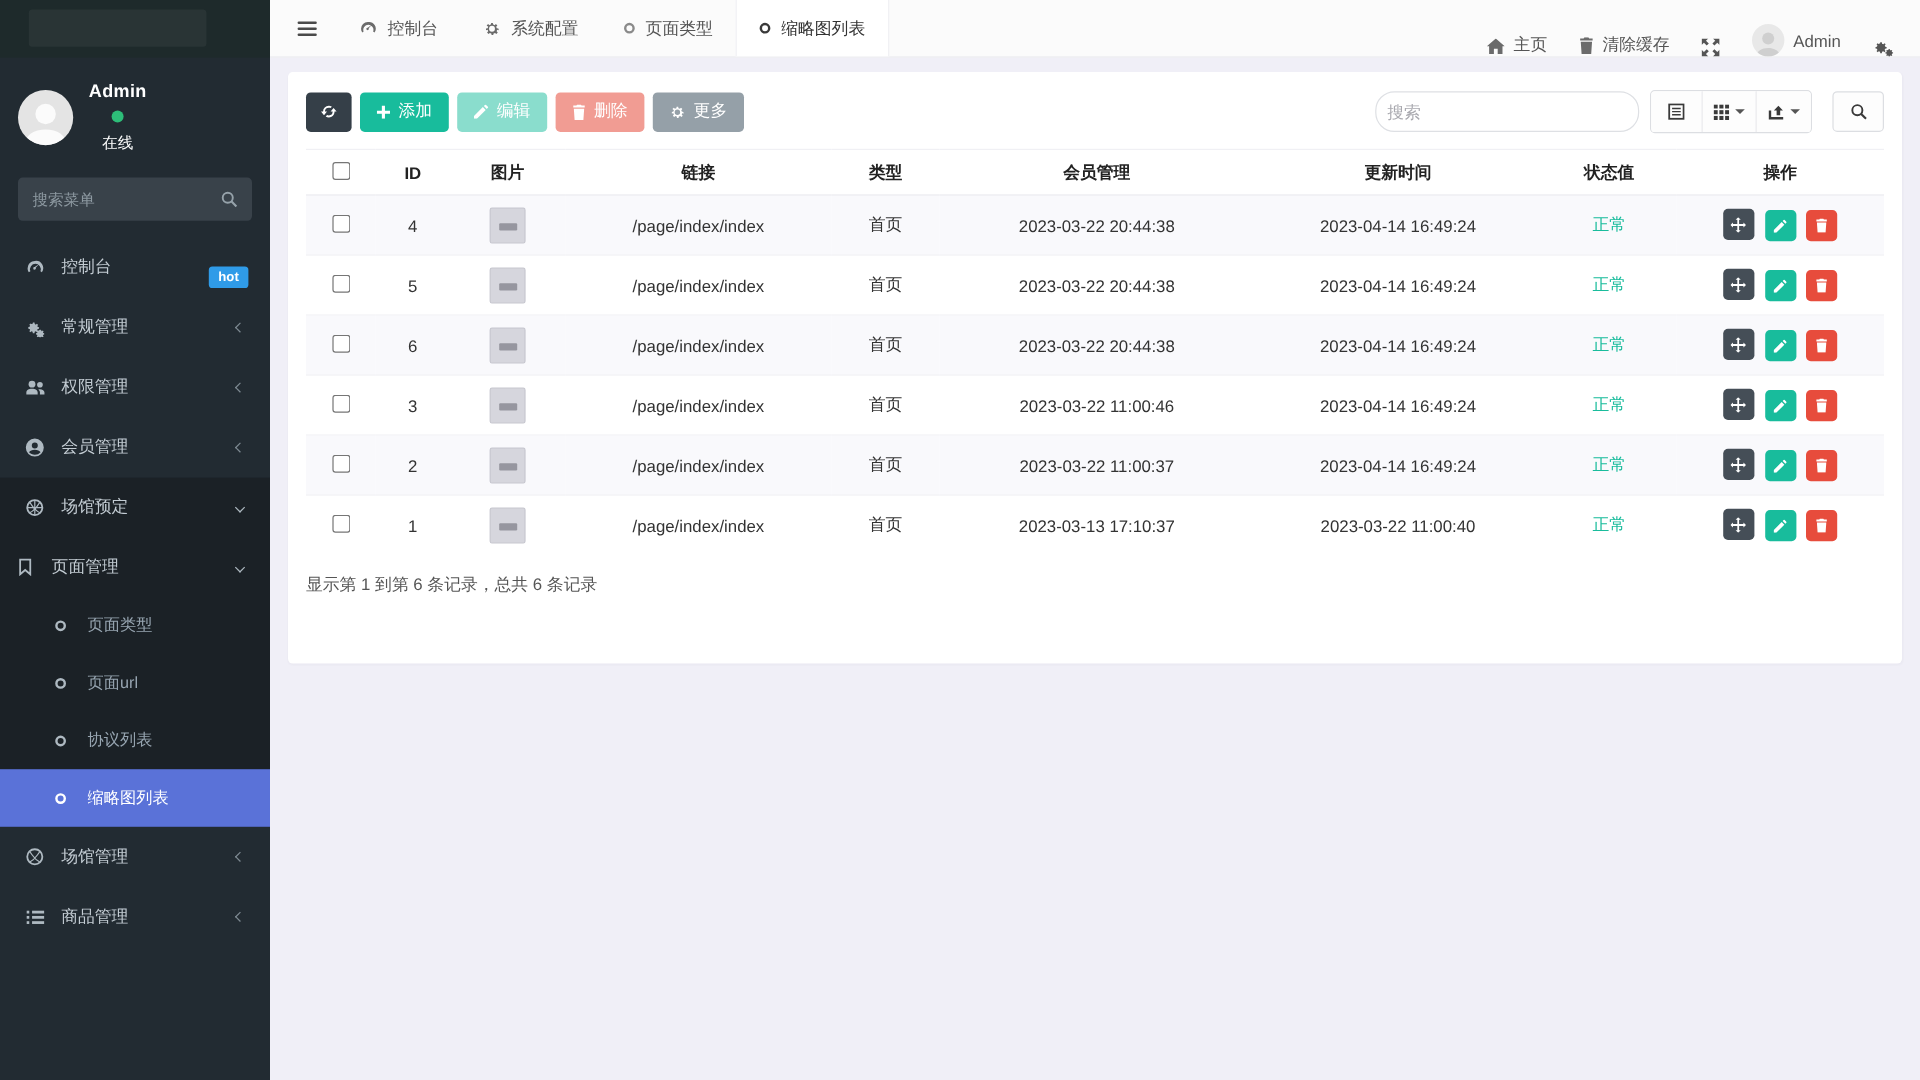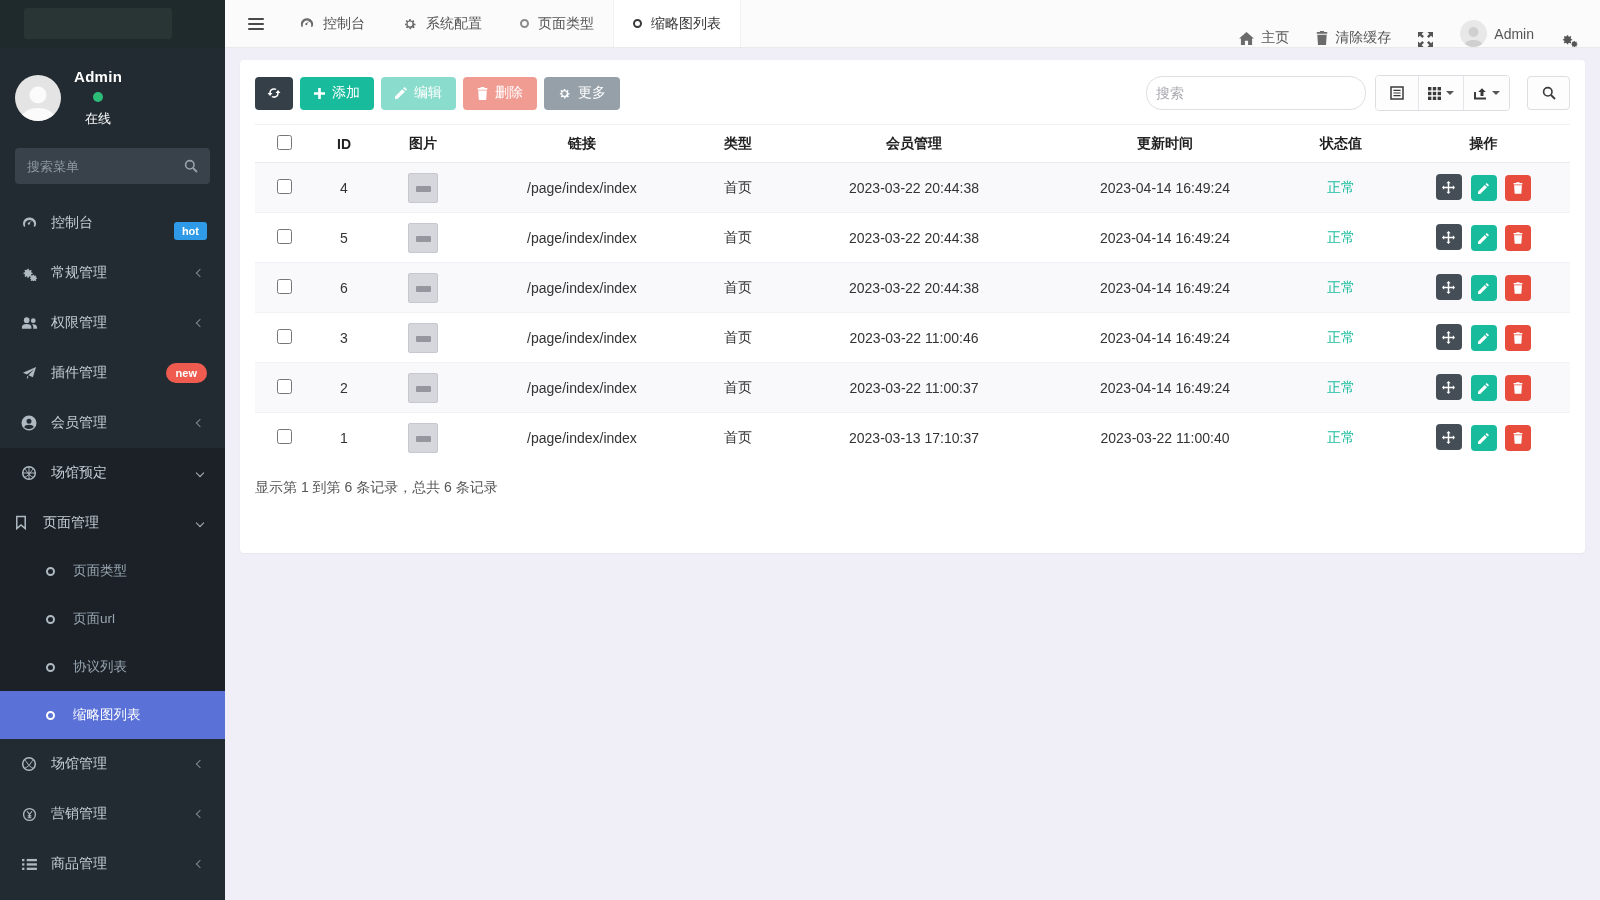--- a/index.html
+++ b/index.html
@@ -143,29 +143,20 @@
             <circle cx="6" cy="4" r="3"></circle>
             <circle cx="13" cy="4.5" r="2.5"></circle>
             <path d="M6 8c-3 0-5 1.4-5 3.2V13h10v-1.8C11 9.4 9 8 6 8zm7 .4c-.5 0-1 .1-1.4.2.9.7 1.4 1.6 1.4 2.6V13h4v-1.6c0-1.7-1.8-3-4-3z"></path>
           </svg>
         </span>
       <span class="mi-label">权限管理</span>
       <span class="chev left"></span>
     </div>
     <div class="mi">
       <span class="mi-icon">
-          <svg width="15" height="15" viewBox="0 0 16 16" fill="currentColor">
-            <path d="M15 1 1 7.3l4.2 1.8L13 3.4 6.8 9.8l4.8 2.1L15 1zM5.6 10.5 5 14l2-2.4z"></path>
-          </svg>
-        </span>
-      <span class="mi-label">插件管理</span>
-      <span class="badge-new">new</span>
-    </div>
-    <div class="mi">
-      <span class="mi-icon">
           <svg width="16" height="16" viewBox="0 0 16 16" fill="currentColor">
             <path d="M8 .5a7.5 7.5 0 1 0 0 15 7.5 7.5 0 0 0 0-15zm0 3.2a2.5 2.5 0 1 1 0 5 2.5 2.5 0 0 1 0-5zm0 10.3c-1.9 0-3.6-.8-4.8-2.1.7-1.4 2.6-2.2 4.8-2.2s4.1.8 4.8 2.2A6.3 6.3 0 0 1 8 14z"></path>
           </svg>
         </span>
       <span class="mi-label">会员管理</span>
       <span class="chev left"></span>
     </div>
 
     <div class="group-open">
       <div class="mi">
@@ -215,30 +206,20 @@
     </div>
 
     <div class="mi">
       <span class="mi-icon">
           <svg width="16" height="16" viewBox="0 0 16 16" fill="none" stroke="currentColor">
             <circle cx="8" cy="8" r="6.3" stroke-width="1.5"></circle>
             <path d="M3.5 3.5c3 3 3 6 9 9M12.5 3.5c-3 3-3 6-9 9" stroke-width="1"></path>
           </svg>
         </span>
       <span class="mi-label">场馆管理</span>
-      <span class="chev left"></span>
-    </div>
-    <div class="mi">
-      <span class="mi-icon">
-          <svg width="15" height="15" viewBox="0 0 16 16" fill="none" stroke="currentColor">
-            <circle cx="8" cy="8" r="6.3" stroke-width="1.4"></circle>
-            <path d="M5.5 4.5 8 8l2.5-3.5M8 8v4M6 9.5h4M6 11.5h4" stroke-width="1.2"></path>
-          </svg>
-        </span>
-      <span class="mi-label">营销管理</span>
       <span class="chev left"></span>
     </div>
     <div class="mi">
       <span class="mi-icon">
           <svg width="15" height="13" viewBox="0 0 16 14" fill="currentColor">
             <rect x="0" y="1" width="2.5" height="2.5"></rect>
             <rect x="5" y="1" width="11" height="2.5"></rect>
             <rect x="0" y="5.7" width="2.5" height="2.5"></rect>
             <rect x="5" y="5.7" width="11" height="2.5"></rect>
             <rect x="0" y="10.4" width="2.5" height="2.5"></rect>

